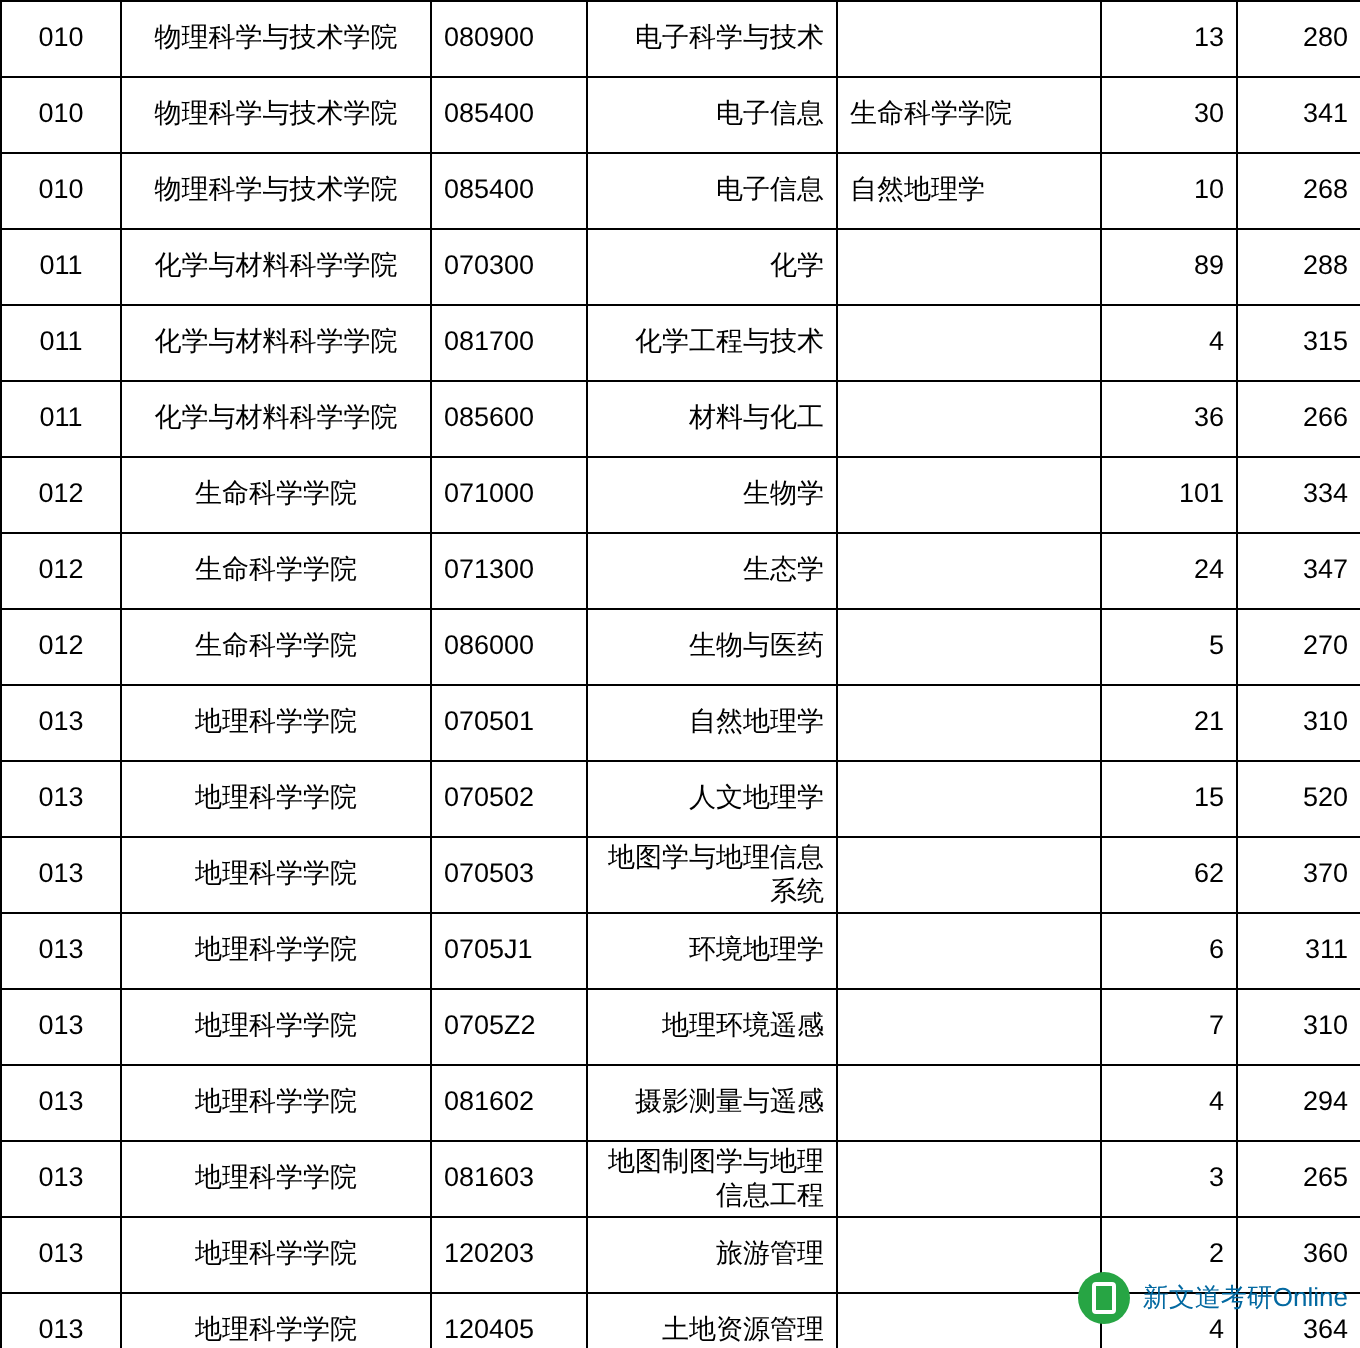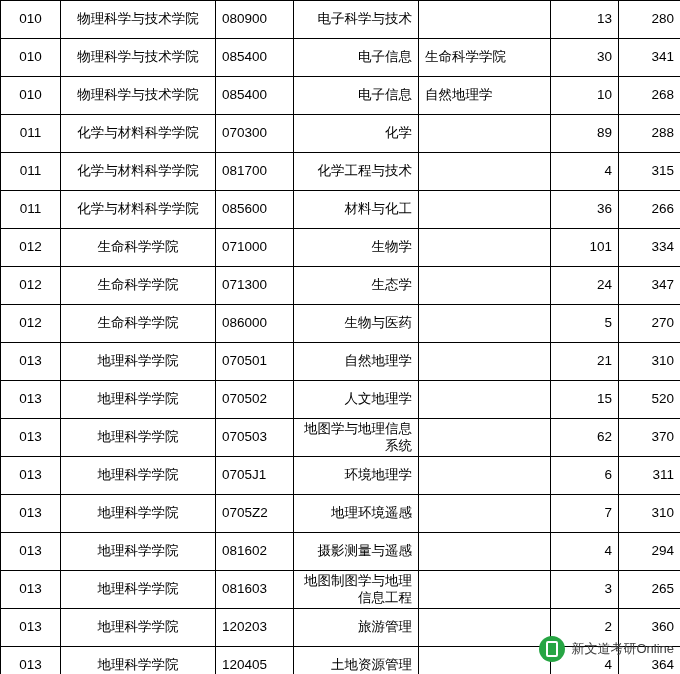--- a/index.html
+++ b/index.html
@@ -73,21 +73,21 @@
     left: 7px;
     top: 5px;
     width: 12px;
     height: 16px;
     border: 2px solid #ffffff;
     border-radius: 2px;
     box-sizing: border-box;
   }
   .wm-text {
     font-size: 13px;
-    color: #404040;
+    color: #0369a1;
     white-space: nowrap;
   }
 </style>
 </head>
 <body>
 
 <table class="grid">
   <colgroup>
     <col class="c-code">
     <col class="c-col">

